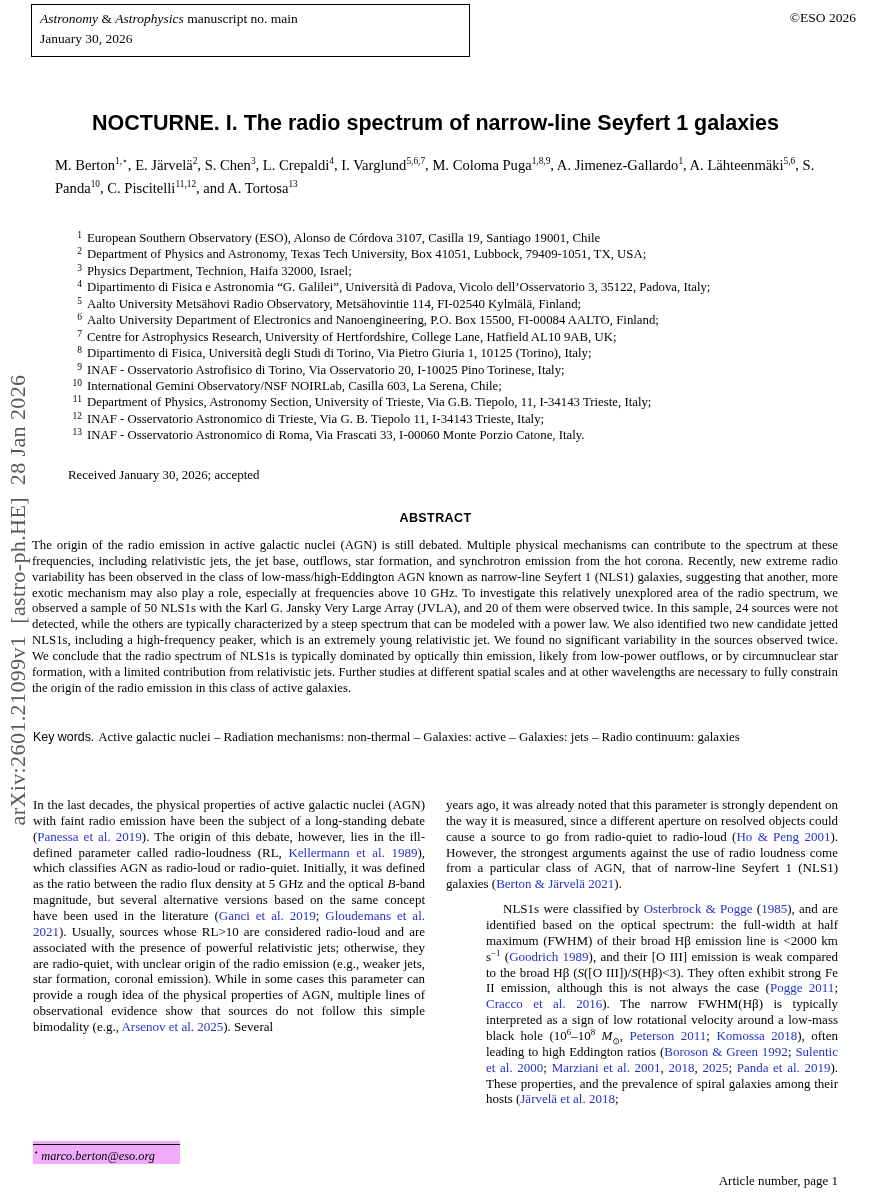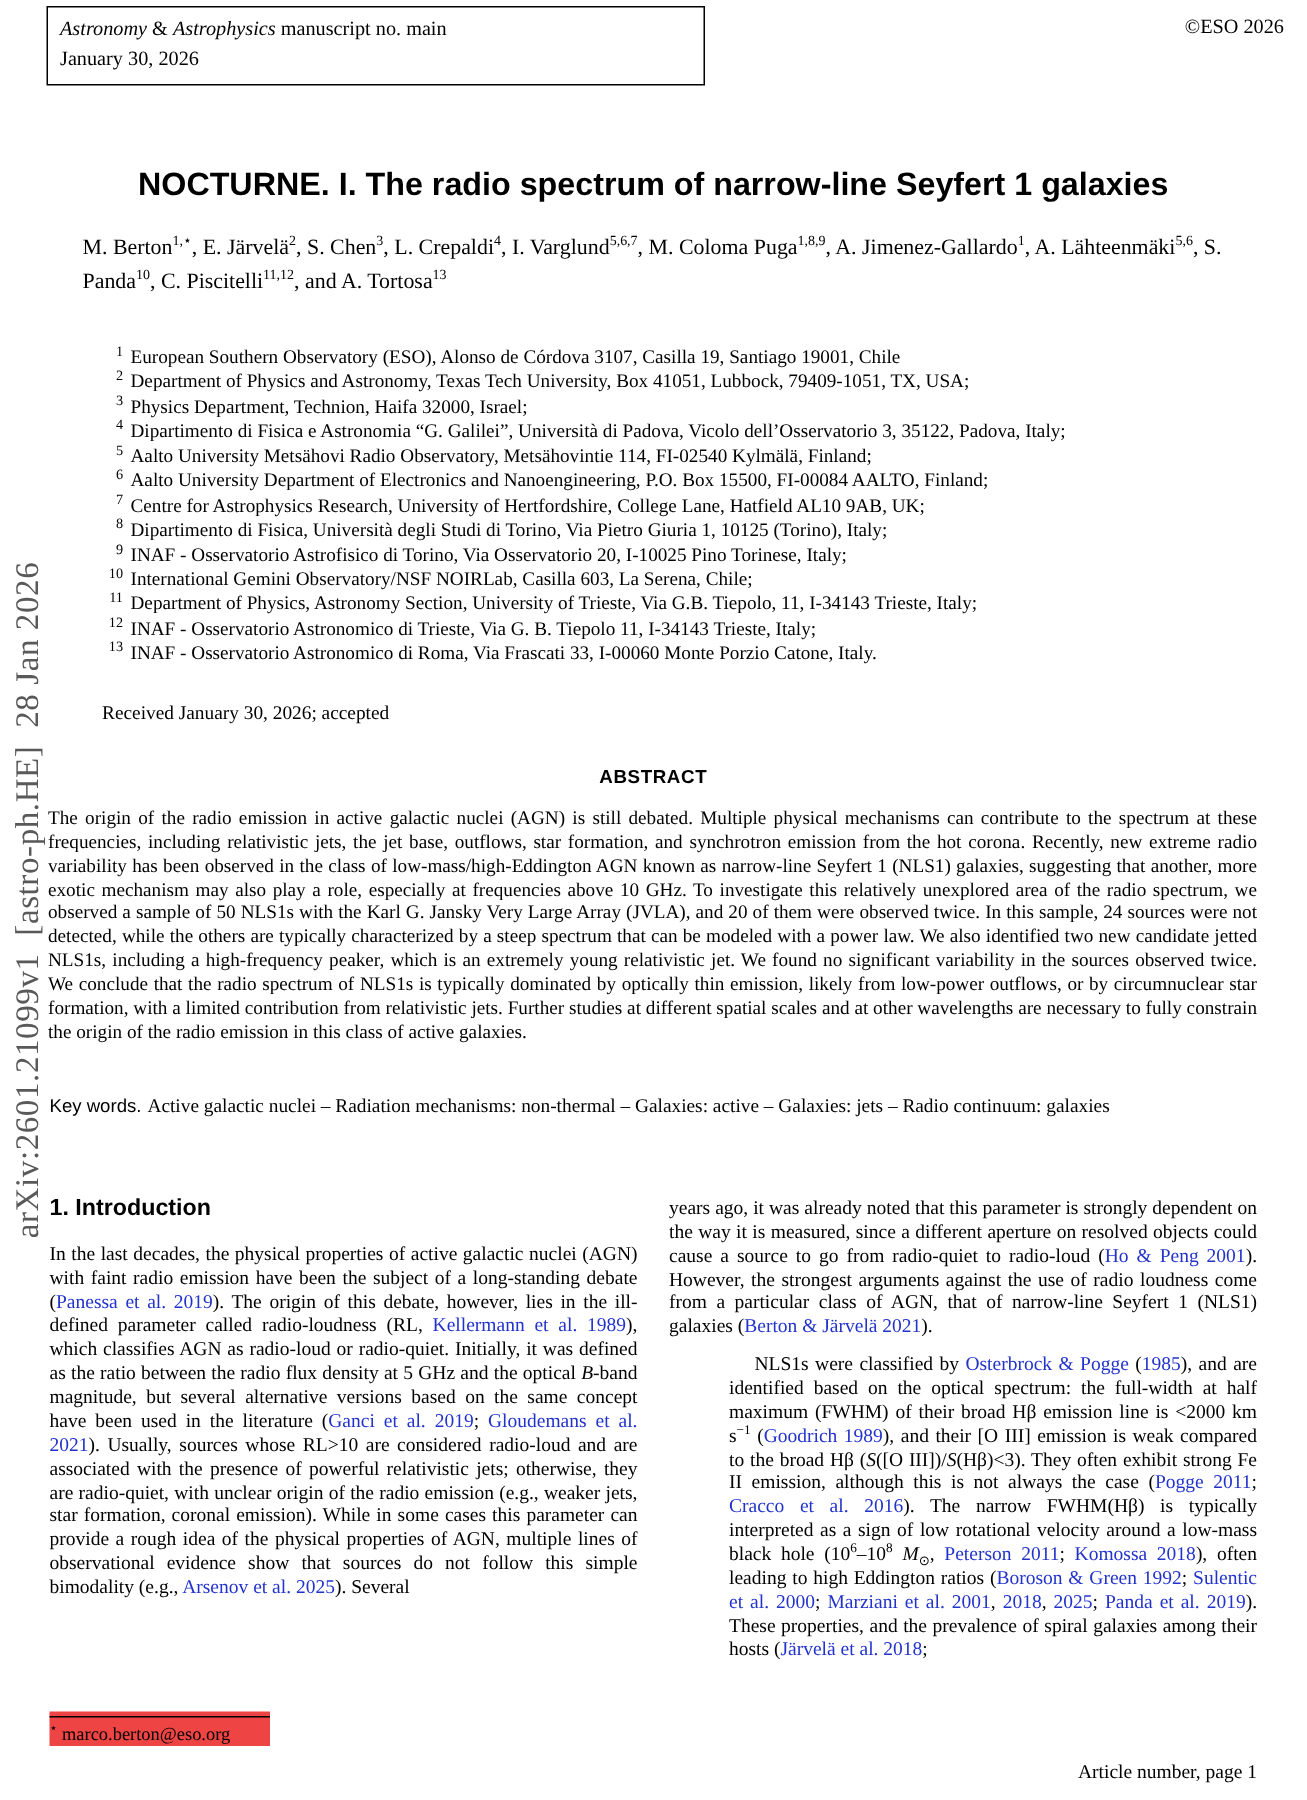--- a/index.html
+++ b/index.html
@@ -61,21 +61,21 @@
     position:absolute; top:797px; left:33px; right:33px; bottom:28px;
     display:flex; gap:21px;
   }
   .col { flex:1; position:relative; text-align:justify; font-size:13px; line-height:1.22; hyphens:auto; -webkit-hyphens:auto; }
   .sec-h { font-family:"Liberation Sans", sans-serif; font-weight:bold; font-size:15.5px; margin-bottom:12px; text-align:left; }
   .body-p sup, .abstract sup { font-size:68%; line-height:0; }
   .body-p sub { font-size:68%; line-height:0; }
   .indent { text-indent:17px; margin-top:9px;margin-left:40px; }
   .cite { color:var(--cite-blue,#2233cc); text-decoration:none; cursor:pointer; }
   
-  .footnote { position:absolute; bottom:8px; left:0; background:#ef4444; padding-top:3px; }
+  .footnote { position:absolute; bottom:8px; left:0; background:#f0abfc; padding-top:3px;font-style:italic; }
   .footnote-rule { width:147px; border-top:1px solid #000; margin-bottom:4px; }
   .footnote-text { font-size:12.3px; }
   .footnote-text sup { font-size:68%; line-height:0; }
   
   .footer { position:absolute; bottom:11px; right:33px; font-size:13px; }
 </style>
 </head>
 <body>
 
 <div class="page">
@@ -164,21 +164,20 @@
   <div class="received">Received January 30, 2026; accepted</div>
 
   <div class="abs-h">ABSTRACT</div>
 
   <div class="abstract">The origin of the radio emission in active galactic nuclei (AGN) is still debated. Multiple physical mechanisms can contribute to the spectrum at these frequencies, including relativistic jets, the jet base, outflows, star formation, and synchrotron emission from the hot corona. Recently, new extreme radio variability has been observed in the class of low-mass/high-Eddington AGN known as narrow-line Seyfert 1 (NLS1) galaxies, suggesting that another, more exotic mechanism may also play a role, especially at frequencies above 10 GHz. To investigate this relatively unexplored area of the radio spectrum, we observed a sample of 50 NLS1s with the Karl G. Jansky Very Large Array (JVLA), and 20 of them were observed twice. In this sample, 24 sources were not detected, while the others are typically characterized by a steep spectrum that can be modeled with a power law. We also identified two new candidate jetted NLS1s, including a high-frequency peaker, which is an extremely young relativistic jet. We found no significant variability in the sources observed twice. We conclude that the radio spectrum of NLS1s is typically dominated by optically thin emission, likely from low-power outflows, or by circumnuclear star formation, with a limited contribution from relativistic jets. Further studies at different spatial scales and at other wavelengths are necessary to fully constrain the origin of the radio emission in this class of active galaxies.</div>
 
   <div class="keywords"><b class="kw-label">Key words.</b><span>Active galactic nuclei – Radiation mechanisms: non-thermal – Galaxies: active – Galaxies: jets – Radio continuum: galaxies</span></div>
 
   <div class="cols">
     <div class="col">
-      <h2 class="sec-h">1. Introduction</h2>
       <p class="body-p">In the last decades, the physical properties of active galactic nuclei (AGN) with faint radio emission have been the subject of a long-standing debate (<a class="cite">Panessa et al. 2019</a>). The origin of this debate, however, lies in the ill-defined parameter called radio-loudness (RL, <a class="cite">Kellermann et al. 1989</a>), which classifies AGN as radio-loud or radio-quiet. Initially, it was defined as the ratio between the radio flux density at 5 GHz and the optical <i>B</i>-band magnitude, but several alternative versions based on the same concept have been used in the literature (<a class="cite">Ganci et al. 2019</a>; <a class="cite">Gloudemans et al. 2021</a>). Usually, sources whose RL&gt;10 are considered radio-loud and are associated with the presence of powerful relativistic jets; otherwise, they are radio-quiet, with unclear origin of the radio emission (e.g., weaker jets, star formation, coronal emission). While in some cases this parameter can provide a rough idea of the physical properties of AGN, multiple lines of observational evidence show that sources do not follow this simple bimodality (e.g., <a class="cite">Arsenov et al. 2025</a>). Several</p>
       <div class="footnote">
         <div class="footnote-rule"></div>
         <div class="footnote-text"><sup>⋆</sup> marco.berton@eso.org</div>
       </div>
     </div>
     <div class="col">
       <p class="body-p">years ago, it was already noted that this parameter is strongly dependent on the way it is measured, since a different aperture on resolved objects could cause a source to go from radio-quiet to radio-loud (<a class="cite">Ho &amp; Peng 2001</a>). However, the strongest arguments against the use of radio loudness come from a particular class of AGN, that of narrow-line Seyfert 1 (NLS1) galaxies (<a class="cite">Berton &amp; Järvelä 2021</a>).</p>
       <p class="body-p indent">NLS1s were classified by <a class="cite">Osterbrock &amp; Pogge</a> (<a class="cite">1985</a>), and are identified based on the optical spectrum: the full-width at half maximum (FWHM) of their broad Hβ emission line is &lt;2000 km s<sup>−1</sup> (<a class="cite">Goodrich 1989</a>), and their [O III] emission is weak compared to the broad Hβ (<i>S</i>([O III])/<i>S</i>(Hβ)&lt;3). They often exhibit strong Fe II emission, although this is not always the case (<a class="cite">Pogge 2011</a>; <a class="cite">Cracco et al. 2016</a>). The narrow FWHM(Hβ) is typically interpreted as a sign of low rotational velocity around a low-mass black hole (10<sup>6</sup>–10<sup>8</sup> <i>M</i><sub>⊙</sub>, <a class="cite">Peterson 2011</a>; <a class="cite">Komossa 2018</a>), often leading to high Eddington ratios (<a class="cite">Boroson &amp; Green 1992</a>; <a class="cite">Sulentic et al. 2000</a>; <a class="cite">Marziani et al. 2001</a>, <a class="cite">2018</a>, <a class="cite">2025</a>; <a class="cite">Panda et al. 2019</a>). These properties, and the prevalence of spiral galaxies among their hosts (<a class="cite">Järvelä et al. 2018</a>;</p>
     </div>

